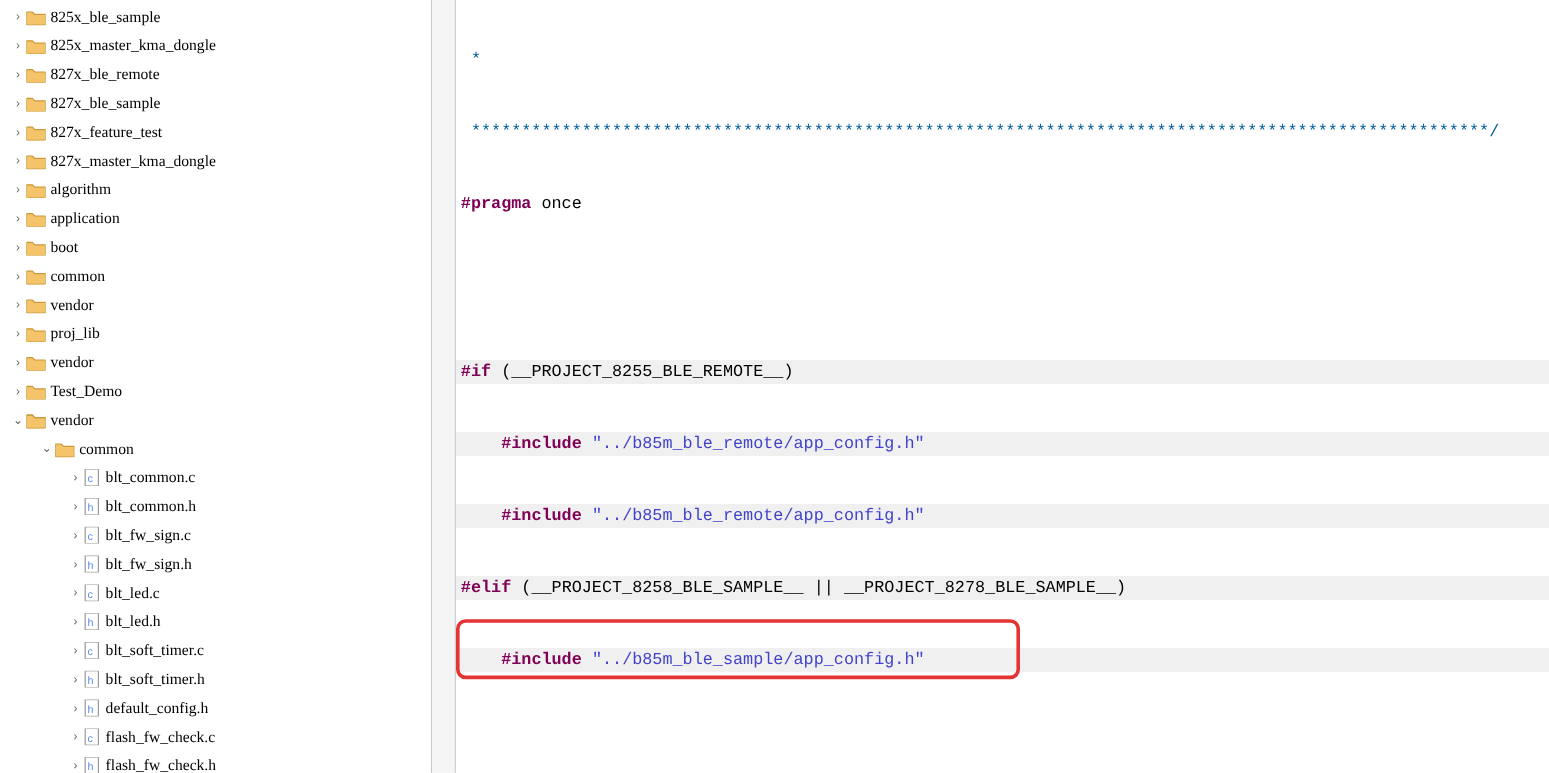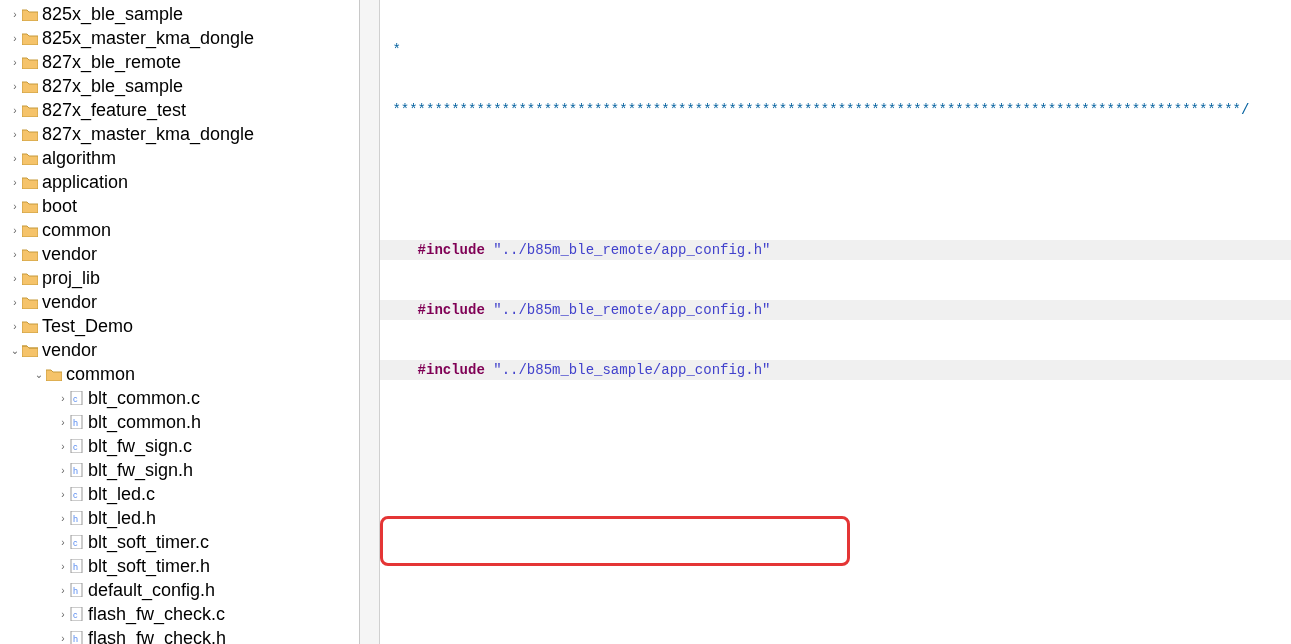--- a/index.html
+++ b/index.html
@@ -43,21 +43,21 @@
     height: 13px;
     margin-right: 4px;
     display: inline-block;
   }
   .file-icon {
     width: 14px;
     height: 14px;
     margin-right: 4px;
     display: inline-block;
   }
-  .label { font-size: 18px; }
+  .label { font-size: 13px; font-family: Liberation Serif, serif; }
 
   .gutter {
     width: 20px;
     background: #f5f5f5;
     border-right: 1px solid #d0d0d0;
   }
   .code-area {
     flex: 1;
     font-family: Consolas, "Courier New", monospace;
     font-size: 14px;
@@ -300,24 +300,27 @@
         <span class="label">flash_fw_check.h</span>
       </div>
     </div>
 </div>
 
 <div class="gutter"></div>
 
 <div class="code-area">
   <div class="code-line star-line"><span> *</span></div>
   <div class="code-line star-line"><span> *****************************************************************************************************/</span></div>
+  <div class="code-line"><span class="kw">#pragma</span><span class="plain"> once</span></div>
   <div class="code-line"></div>
 
+  <div class="code-line dim-line"><span class="kw">#if</span><span class="plain"> (__PROJECT_8255_BLE_REMOTE__)</span></div>
   <div class="code-line dim-line">    <span class="kw">#include</span> <span class="str">"../b85m_ble_remote/app_config.h"</span></div>
   <div class="code-line dim-line">    <span class="kw">#include</span> <span class="str">"../b85m_ble_remote/app_config.h"</span></div>
+  <div class="code-line dim-line"><span class="kw">#elif</span><span class="plain"> (__PROJECT_8258_BLE_SAMPLE__ || __PROJECT_8278_BLE_SAMPLE__)</span></div>
   <div class="code-line dim-line">    <span class="kw">#include</span> <span class="str">"../b85m_ble_sample/app_config.h"</span></div>
   
   
   
   
   
   
   
   
   

